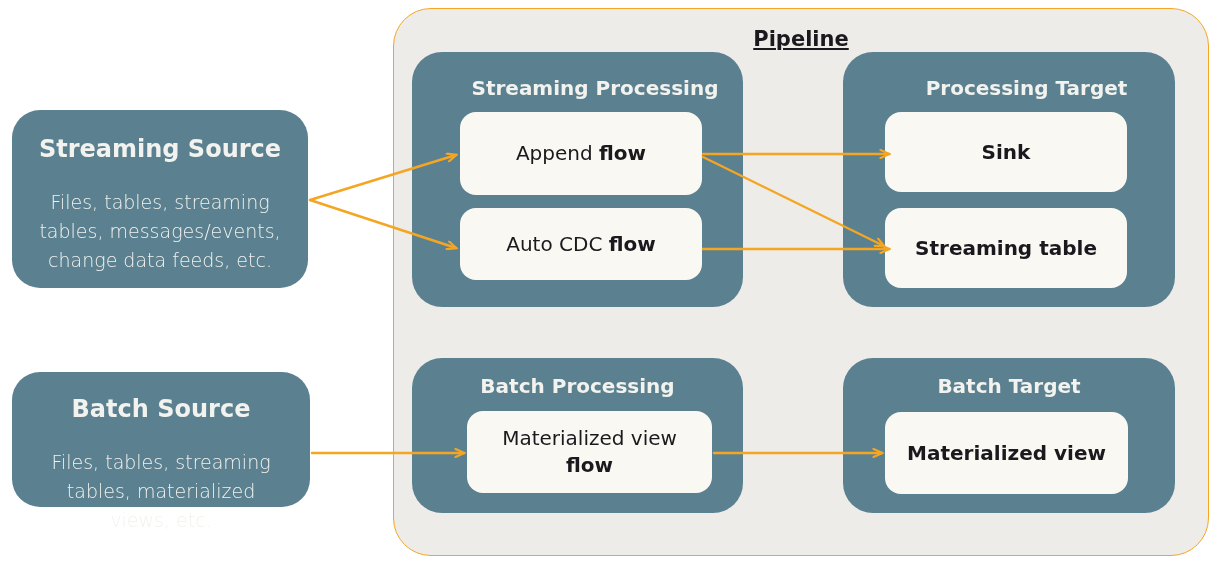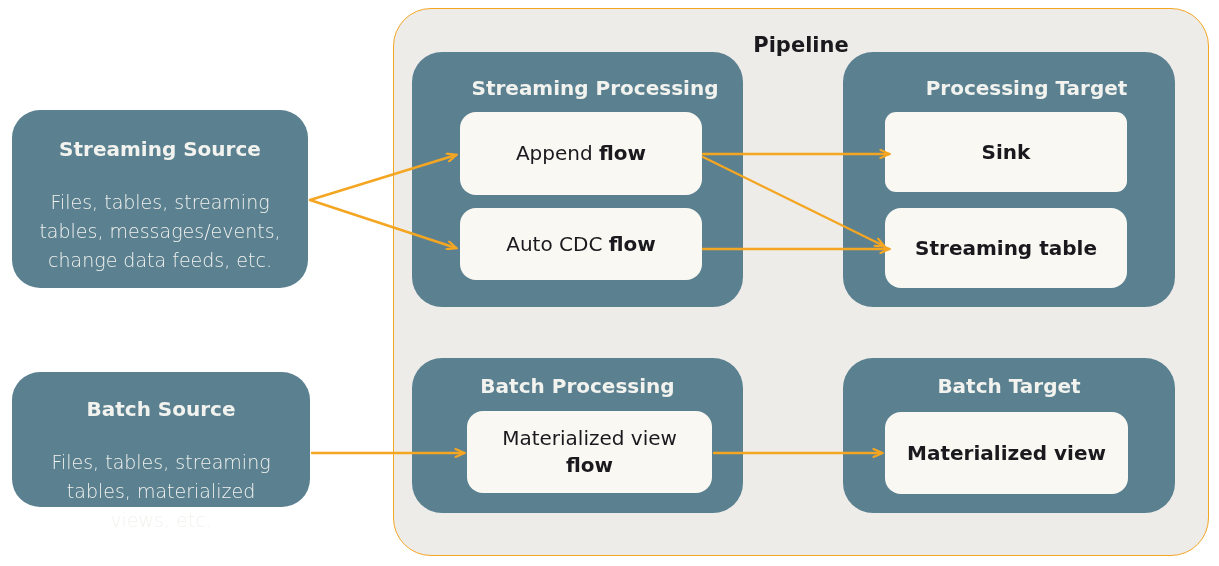--- a/index.html
+++ b/index.html
@@ -16,39 +16,40 @@
     position:absolute;
     background:var(--teal,#5B8191);
     color:var(--light_text,#F2F2EE);
     border-radius:28px;
     text-align:center;
     box-sizing:border-box;
     padding:0 22px;
   }
   .src.streaming { left:12px; top:110px; width:296px; height:178px; }
   .src.batch     { left:12px; top:372px; width:298px; height:135px; }
-  .src-title { font-weight:bold; font-size:20px; line-height:26px; padding-top:26px; }
+  .src-title { font-weight:bold; font-size:24px; line-height:26px; padding-top:26px; }
   .src.batch .src-title { padding-top:24px; }
   .src-body  { font-size:19px; line-height:29px; margin-top:26px; white-space:pre-line; font-weight:300; }
 
   
   .pipeline {
     position:absolute;
     left:393px; top:8px; width:816px; height:548px;
     background:var(--pipeline_bg,#EDECE8);
     border:1.5px solid var(--orange,#F4A623);
     border-radius:38px;
     box-sizing:border-box;
   }
   .pipeline-title {
     text-align:center;
     font-weight:bold;
     font-size:21px; line-height:24px;
     color:var(--dark_text,#1A1A1E);
-    margin-top:24px;
+    margin-top:18px;
+    text-decoration:underline;
   }
 
   
   .group {
     position:absolute;
     background:var(--teal,#5B8191);
     border-radius:30px;
   }
   .group.g-sp { left:412px; top:52px;  width:331px; height:255px; }
   .group.g-st { left:843px; top:52px;  width:332px; height:255px; }
@@ -73,21 +74,21 @@
     color:var(--dark_text,#1A1A1E);
     text-align:center;
     box-sizing:border-box;
     padding:0 10px;
   }
   .card .b { font-weight:bold; }
   .card.two-line .reg { display:block; }
 
   .g-sp .card.c1 { left:48px; top:60px;  width:242px; height:83px; }
   .g-sp .card.c2 { left:48px; top:156px; width:242px; height:72px; }
-  .g-st .card.c1 { left:42px; top:60px;  width:242px; height:80px;border-radius:11px; }
+  .g-st .card.c1 { left:42px; top:60px;  width:242px; height:80px; }
   .g-st .card.c2 { left:42px; top:156px; width:242px; height:80px;text-align:right; }
   .g-bp .card.c1 { left:55px; top:53px;  width:245px; height:82px; }
   .g-bt .card.c1 { left:42px; top:54px;  width:243px; height:82px; }
 
   
   .arrows-layer {
     position:absolute; left:0; top:0; width:1219px; height:566px;
     z-index:10; pointer-events:none;
   }
   .arrow-line { stroke:var(--orange,#F4A623); stroke-width:2.4; stroke-linecap:round; }

